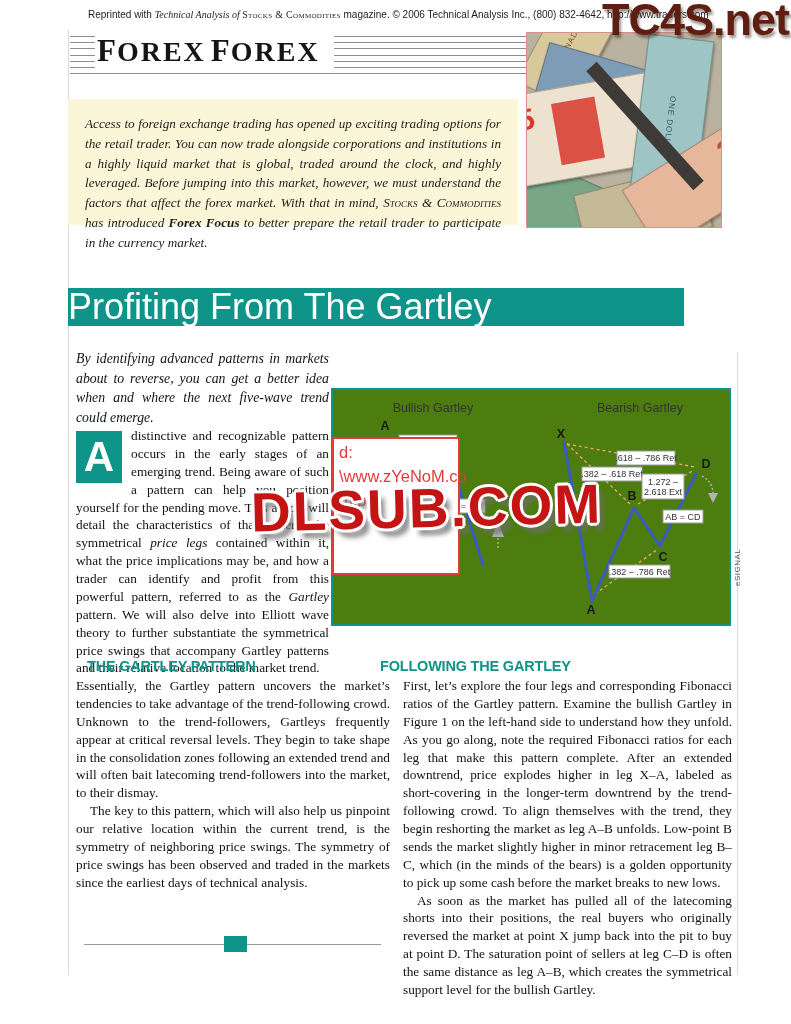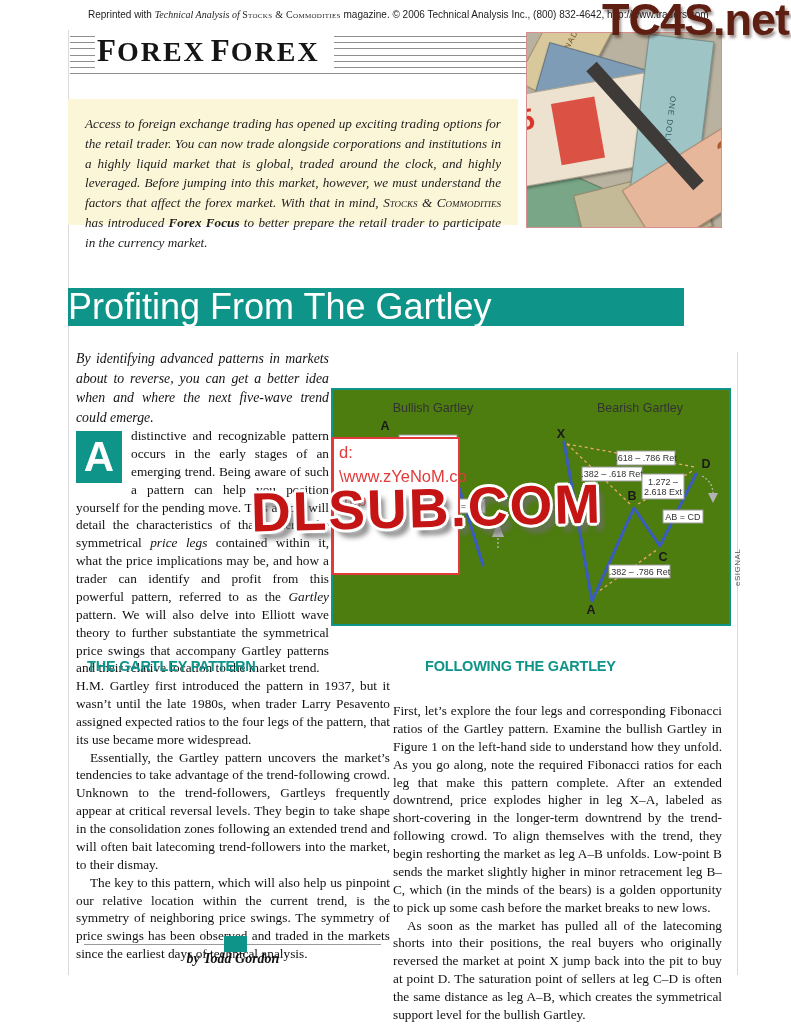--- a/index.html
+++ b/index.html
@@ -123,24 +123,24 @@
   .lblbox{ fill:#fff; stroke:#9a9a9a; stroke-width:1; }
   .lbl   { font-family:"Liberation Sans",sans-serif; font-size:9px; fill:#333; text-anchor:middle; }
   .pt    { font-family:"Liberation Sans",sans-serif; font-size:12.5px; font-weight:bold; fill:#1a1a1a; text-anchor:middle; }
   .dtitle{ font-family:"Liberation Sans",sans-serif; font-size:12.5px; fill:#333; text-anchor:middle; }
   
   .sec-head {
     position:absolute; font-family:"Liberation Sans",sans-serif; font-weight:bold;
     font-size:14.5px; color:#0E9488; letter-spacing:-.2px;
   }
   #head-left  { left:76px;  top:658px;margin-left:11px; }
-  #head-right { left:425px; top:658px; }
+  #head-right { left:380px; top:658px; }
   .col { position:absolute; font-size:13.3px; line-height:1.345; text-align:justify; }
   #col-left  { left:76px;  top:677px; width:314px; }
-  #col-right { left:393px; top:677px; width:329px;margin-top:25px; }
+  #col-right { left:403px; top:677px; width:329px; }
   .col p + p { text-indent:14px; }
   
   .end-rule   { position:absolute; left:84px; top:944px; width:297px; height:1px; background:#9a9a9a; }
   .end-square { position:absolute; left:224px; top:936px; width:23px; height:16px; background:#0E9488; }
   .byline { position:absolute; left:76px; top:951px; width:314px; text-align:center;
             font-weight:bold; font-style:italic; font-size:14px; }
 </style>
 </head>
 <body>
 
@@ -241,28 +241,26 @@
     <div>\www.zYeNoM.co</div>
     <div>m.pdf</div>
   </div>
 
   <div class="wm-dlsub">DLSUB.COM</div>
 
   <div class="sec-head" id="head-left">THE GARTLEY PATTERN</div>
   <div class="sec-head" id="head-right">FOLLOWING THE GARTLEY</div>
 
   <div class="col" id="col-left">
-    <p>H.M. Gartley first introduced the pattern in 1937, but it wasn’t until the late 1980s, when trader Larry Pesavento assigned expected ratios to the four legs of the pattern, that its use became more widespread.</p>
     <p>Essentially, the Gartley pattern uncovers the market’s tendencies to take advantage of the trend-following crowd. Unknown to the trend-followers, Gartleys frequently appear at critical reversal levels. They begin to take shape in the consolidation zones following an extended trend and will often bait latecoming trend-followers into the market, to their dismay.</p>
     <p>The key to this pattern, which will also help us pinpoint our relative location within the current trend, is the symmetry of neighboring price swings. The symmetry of price swings has been observed and traded in the markets since the earliest days of technical analysis.</p>
   </div>
 
   <div class="col" id="col-right">
     <p>First, let’s explore the four legs and corresponding Fibonacci ratios of the Gartley pattern. Examine the bullish Gartley in Figure 1 on the left-hand side to understand how they unfold. As you go along, note the required Fibonacci ratios for each leg that make this pattern complete. After an extended downtrend, price explodes higher in leg X–A, labeled as short-covering in the longer-term downtrend by the trend-following crowd. To align themselves with the trend, they begin reshorting the market as leg A–B unfolds. Low-point B sends the market slightly higher in minor retracement leg B–C, which (in the minds of the bears) is a golden opportunity to pick up some cash before the market breaks to new lows.</p>
     <p>As soon as the market has pulled all of the latecoming shorts into their positions, the real buyers who originally reversed the market at point X jump back into the pit to buy at point D. The saturation point of sellers at leg C–D is often the same distance as leg A–B, which creates the symmetrical support level for the bullish Gartley.</p>
   </div>
 
   <div class="end-rule"></div>
   <div class="end-square"></div>
-  <div class="byline">by Todd Gordon</div>
 
 
 </div>
 
 </body></html>

